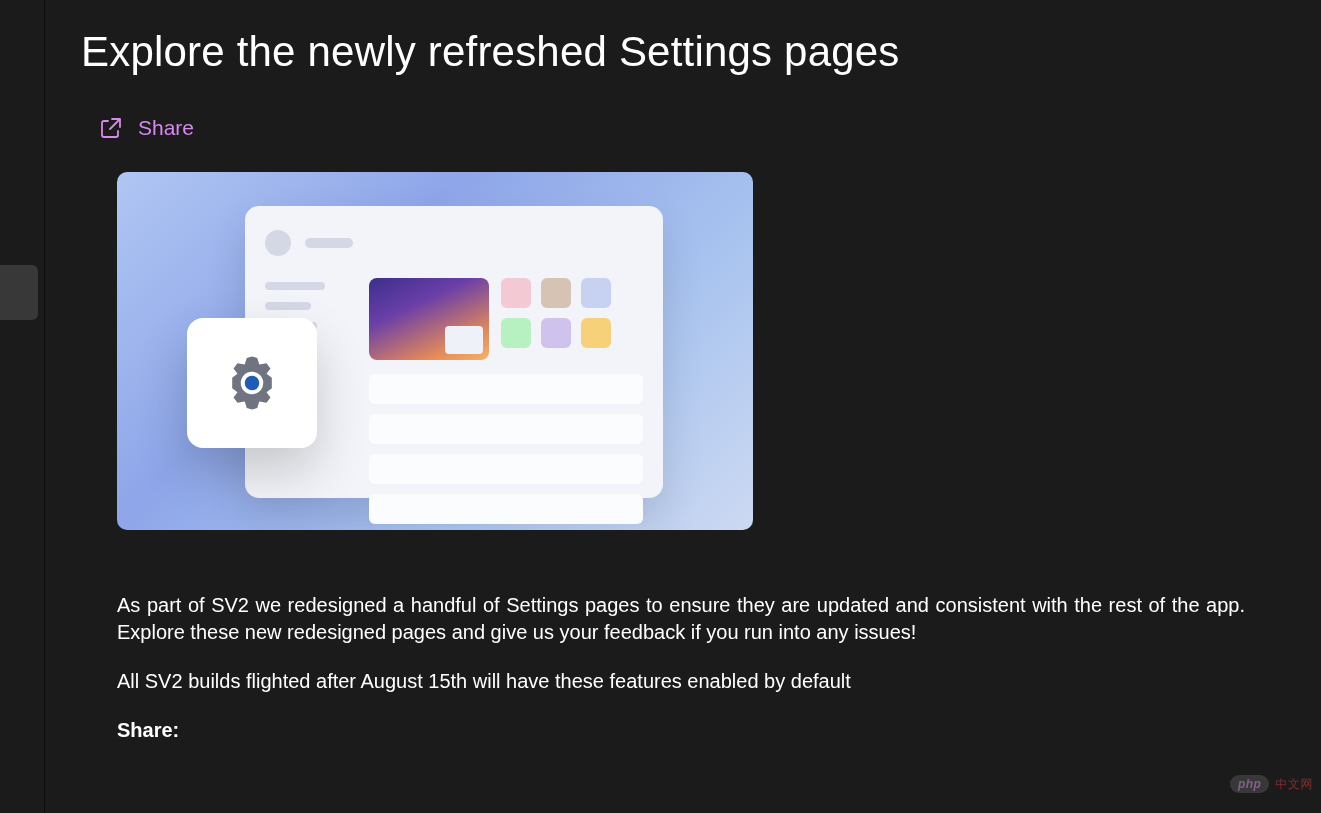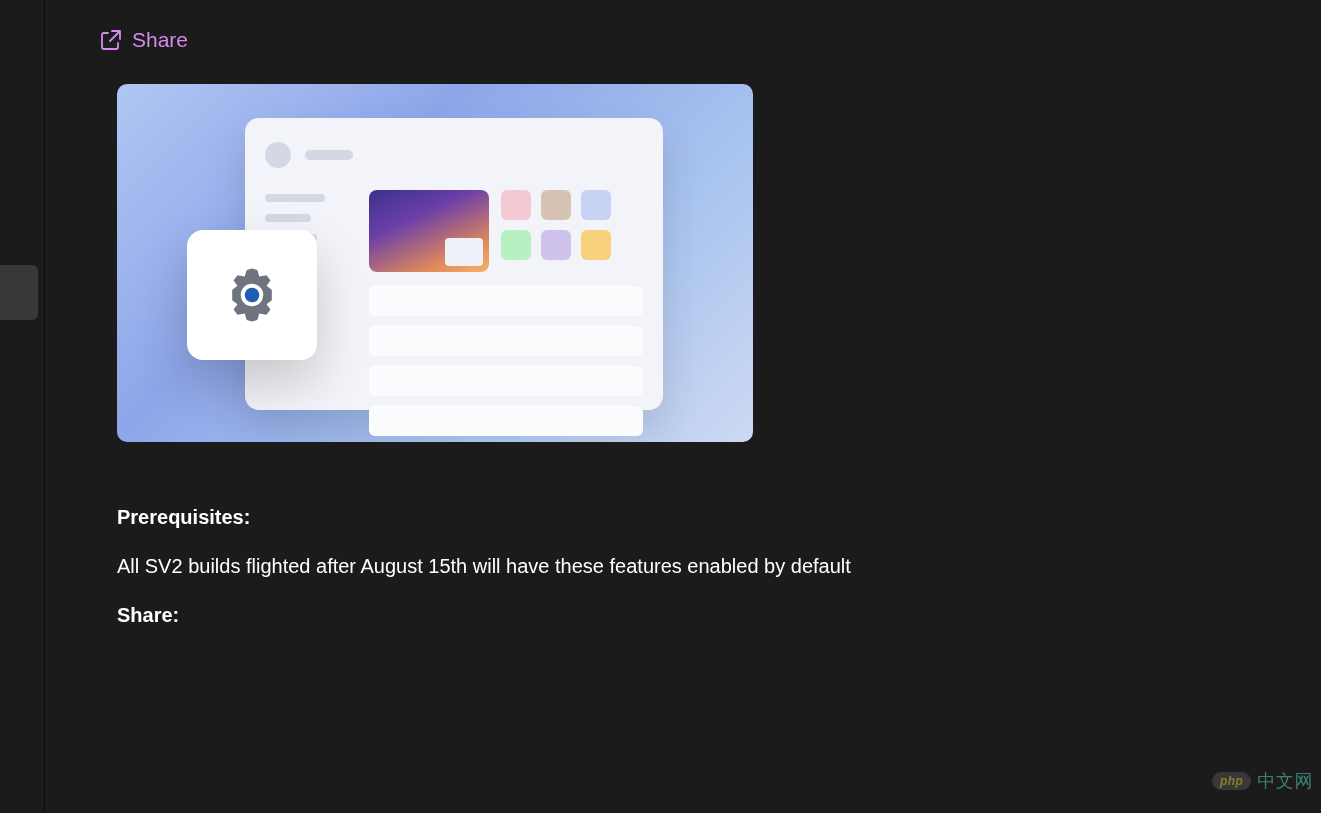--- a/index.html
+++ b/index.html
@@ -39,21 +39,21 @@
     }
     .page-title {
       font-size: 42px;
       font-weight: 350;
       letter-spacing: 0.2px;
       margin-bottom: 40px;
     }
     .share-row {
       display: flex;
       align-items: flex-start;
-      gap: 9px;
+      gap: 15px;
       color: #d689ef;
       font-size: 21px;
       margin-left: 18px;
       margin-bottom: 32px;
       cursor: pointer;
       width: fit-content;
     }
     .share-icon svg { display: block; }
     .hero {
       width: 636px;
@@ -102,32 +102,33 @@
     .gear-icon svg { display: block; }
     .body-copy { margin-left: 36px; margin-top: 62px; width: 1128px; font-size: 20px; line-height: 1.35; }
     .body-copy p { margin-bottom: 22px; text-align: justify; text-align-last: left; }
     .body-copy .intro { text-align: justify; }
     .body-copy strong { font-weight: 700; }
     .watermark {
       position: absolute; right: 8px; bottom: 20px;
       display: flex; align-items: center; gap: 6px; opacity: 0.48;
     }
     .watermark .pill {
-      background: #585858; color: #fde047; font-style: italic; font-weight: 700;
+      background: #585858; color: #f0abfc; font-style: italic; font-weight: 700;
       font-size: 12px; padding: 2px 8px; border-radius: 10px; letter-spacing: 0.4px;
     }
-    .watermark .wm-text { color: #5eead4; font-size: 18px; letter-spacing: 0.6px; }
+    .watermark .wm-text { color: #ef4444; font-size: 12px; letter-spacing: 0.6px; }
   </style>
 </head>
 <body>
 
 <div class="sidebar-edge"></div>
 <div class="content-divider"></div>
 
 <div class="content">
+  <h1 class="page-title">Explore the newly refreshed Settings pages</h1>
 
   <div class="share-row">
     <span class="share-icon">
       <svg width="24" height="24" viewBox="0 0 24 24">
         <path d="M13 3 L21 3 L21 11 M21 3 L11 13" stroke="#d689ef" stroke-width="1.8" fill="none" stroke-linecap="round" stroke-linejoin="round"></path>
         <path d="M9 5 L5 5 Q3 5 3 7 L3 19 Q3 21 5 21 L17 21 Q19 21 19 19 L19 15" stroke="#d689ef" stroke-width="1.8" fill="none" stroke-linecap="round" stroke-linejoin="round"></path>
       </svg>
     </span>
     <span>Share</span>
   </div>
@@ -173,21 +174,21 @@
             <path fill="#6f7480" d="M0,-40 L8,-38 L11,-28 L22,-30 L28,-22 L22,-14 L30,-8 L30,8 L22,14 L28,22 L22,30 L11,28 L8,38 L0,40 L-8,38 L-11,28 L-22,30 L-28,22 L-22,14 L-30,8 L-30,-8 L-22,-14 L-28,-22 L-22,-30 L-11,-28 L-8,-38 Z"></path>
             <circle cx="0" cy="0" r="17" fill="#ffffff"></circle>
             <circle cx="0" cy="0" r="11" fill="#1f5db5"></circle>
           </g>
         </svg>
       </span>
     </div>
   </div>
 
   <div class="body-copy">
-    <p><strong>Prerequisites:</strong></p>
+    <p class="intro">As part of SV2 we redesigned a handful of Settings pages to ensure they are updated and consistent with the rest of the app. Explore these new redesigned pages and give us your feedback if you run into any issues!</p>
     <p>All SV2 builds flighted after August 15th will have these features enabled by default</p>
     <p><strong>Share:</strong></p>
   </div>
 </div>
 
 <div class="watermark">
   <span class="pill">php</span>
   <span class="wm-text">中文网</span>
 </div>
 

